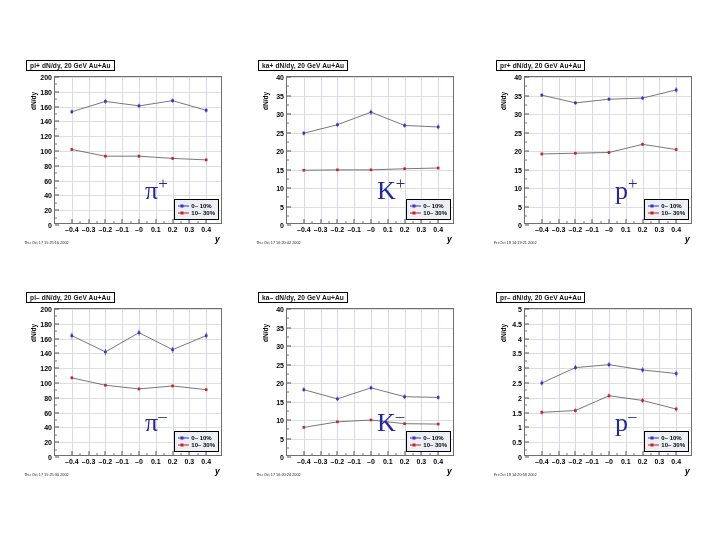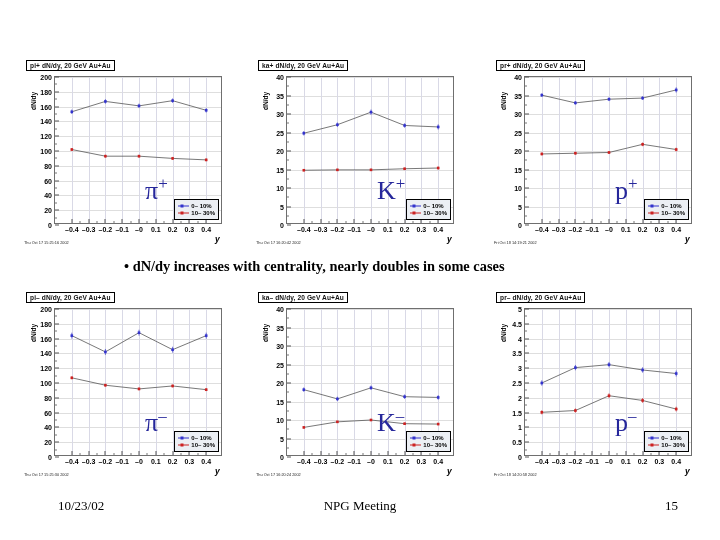--- a/index.html
+++ b/index.html
@@ -852,22 +852,16 @@
               </span>
               <span>10– 30%</span>
             </div>
           </div>
         </div>
         <div class="stamp">Fri Oct 18 14:20:58 2002</div>
       </div>
     </div>
 
   <div class="bullets">
-    <div>• dN/dy increases with centrality, nearly doubles in some cases</div>
   </div>
 
-  <div class="footer">
-    <span class="fl">10/23/02</span>
-    <span class="fc">NPG Meeting</span>
-    <span class="fr">15</span>
-  </div>
 
 </div>
 
 </body></html>

